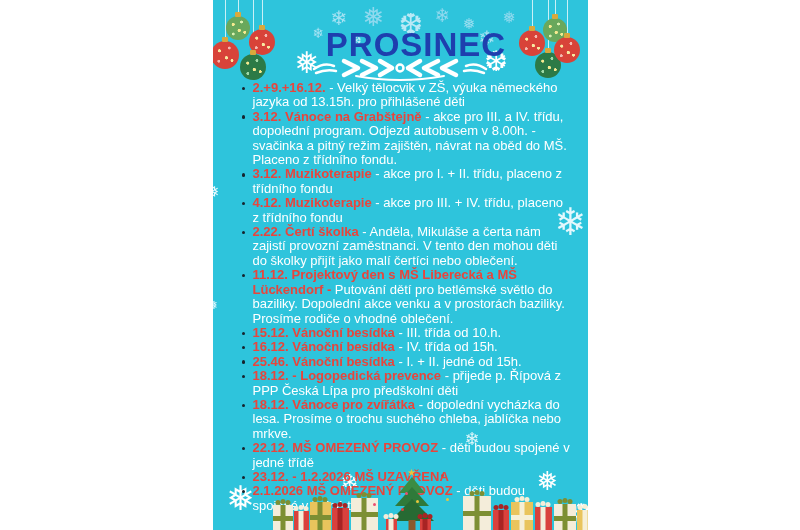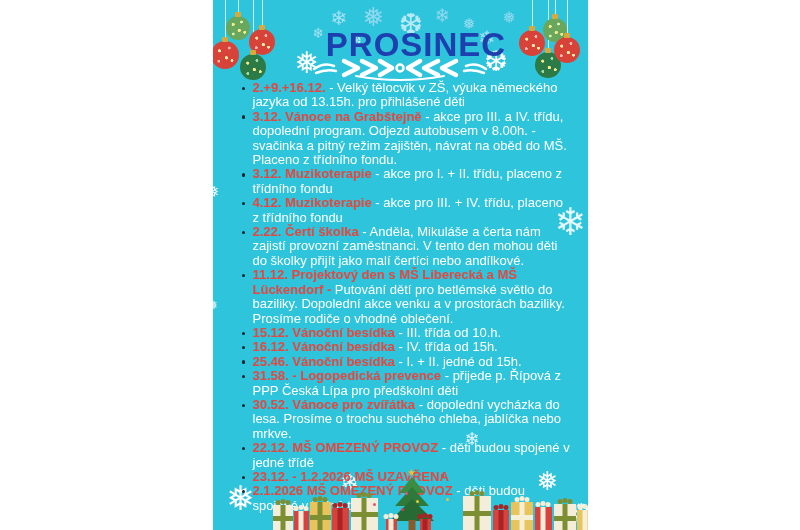--- a/index.html
+++ b/index.html
@@ -152,27 +152,27 @@
       <circle cx="90" cy="11" r="3.5" stroke-width="2.5"></circle>
       <path d="M46 19 Q90 27 134 19" stroke-width="2"></path>
     </g>
   </svg>
 
   <ul class="events">
     <li><span class="hl">2.+9.+16.12.</span><span class="tx"> - Velký tělocvik v ZŠ, výuka německého jazyka od 13.15h. pro přihlášené děti</span></li>
     <li><span class="hl">3.12. Vánoce na Grabštejně</span><span class="tx"> - akce pro III. a IV. třídu, dopolední program. Odjezd autobusem v 8.00h. - svačinka a pitný režim zajištěn, návrat na oběd do MŠ. Placeno z třídního fondu.</span></li>
     <li><span class="hl">3.12. Muzikoterapie</span><span class="tx"> - akce pro I. + II. třídu, placeno z třídního fondu</span></li>
     <li><span class="hl">4.12. Muzikoterapie</span><span class="tx"> - akce pro III. + IV. třídu, placeno z třídního fondu</span></li>
-    <li><span class="hl">2.22. Čertí školka</span><span class="tx"> - Anděla, Mikuláše a čerta nám zajistí provozní zaměstnanci. V tento den mohou děti do školky přijít jako malí čertíci nebo andílkové.</span></li>
+    <li><span class="hl">2.22. Čertí školka</span><span class="tx"> - Anděla, Mikuláše a čerta nám zajistí provozní zaměstnanci. V tento den mohou děti do školky přijít jako malí čertíci nebo oblečení.</span></li>
     <li><span class="hl">11.12. Projektový den s MŠ Liberecká a MŠ Lückendorf -</span><span class="tx"> Putování dětí pro betlémské světlo do baziliky. Dopolední akce venku a v prostorách baziliky. Prosíme rodiče o vhodné oblečení.</span></li>
     <li><span class="hl">15.12. Vánoční besídka</span><span class="tx"> - III. třída od 10.h.</span></li>
     <li><span class="hl">16.12. Vánoční besídka</span><span class="tx"> - IV. třída od 15h.</span></li>
     <li><span class="hl">25.46. Vánoční besídka</span><span class="tx"> - I. + II. jedné od 15h.</span></li>
-    <li><span class="hl">31.58. - Logopedická prevence</span><span class="tx"> - přijede p. Řípová z PPP Česká Lípa pro předškolní děti</span></li>
-    <li><span class="hl">30.52. Vánoce pro zvířátka</span><span class="tx"> - dopolední vycházka do lesa. Prosíme o trochu suchého chleba, jablíčka nebo mrkve.</span></li>
+    <li><span class="hl">18.12. - Logopedická prevence</span><span class="tx"> - přijede p. Řípová z PPP Česká Lípa pro předškolní děti</span></li>
+    <li><span class="hl">18.12. Vánoce pro zvířátka</span><span class="tx"> - dopolední vycházka do lesa. Prosíme o trochu suchého chleba, jablíčka nebo mrkve.</span></li>
     <li><span class="hl">22.12. MŠ OMEZENÝ PROVOZ</span><span class="tx"> - děti budou spojené v jedné třídě</span></li>
     <li><span class="hl">23.12. - 1.2.2026 MŠ UZAVŘENA</span><span class="tx"></span></li>
     <li><span class="hl">2.1.2026 MŠ OMEZENÝ PROVOZ</span><span class="tx"> - děti budou spojené v jedné třídě</span></li>
   </ul>
 
   <div class="gift g-cream" style="left:60px;width:20px;height:25px;">
       <div class="hband"></div>
     </div>
   <div class="gift g-red2" style="left:81px;width:15px;height:19px;"></div>
   <div class="gift g-gold2" style="left:97px;width:21px;height:28px;">

